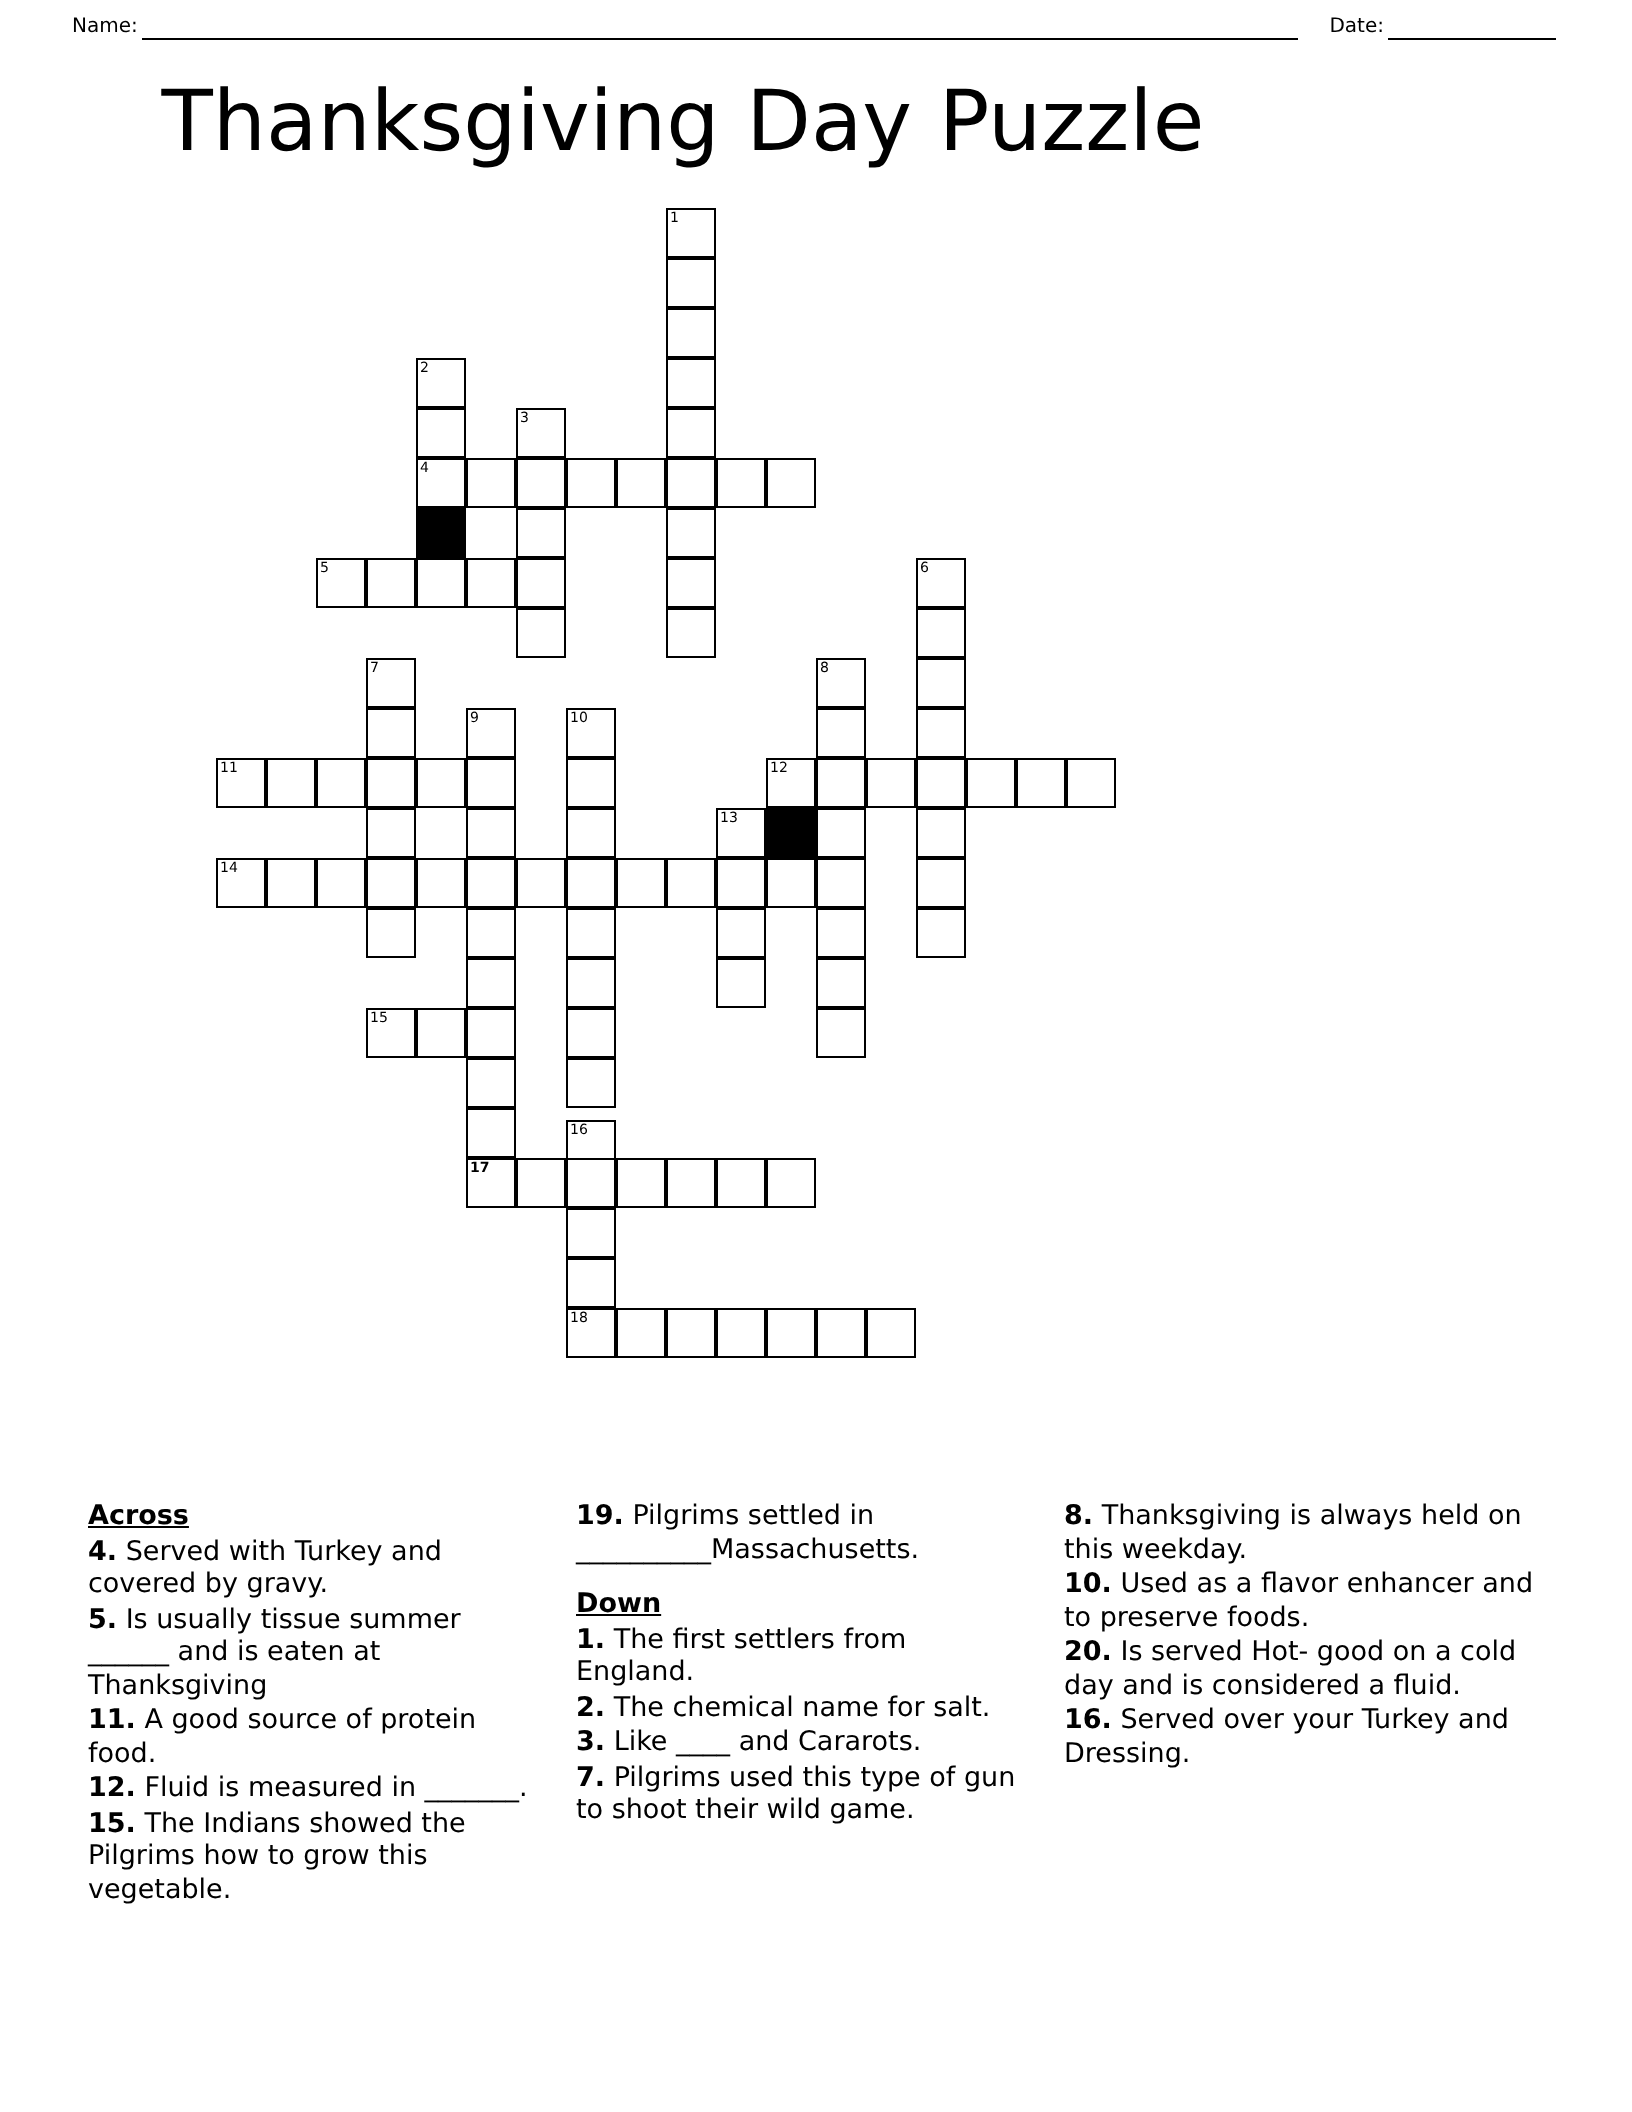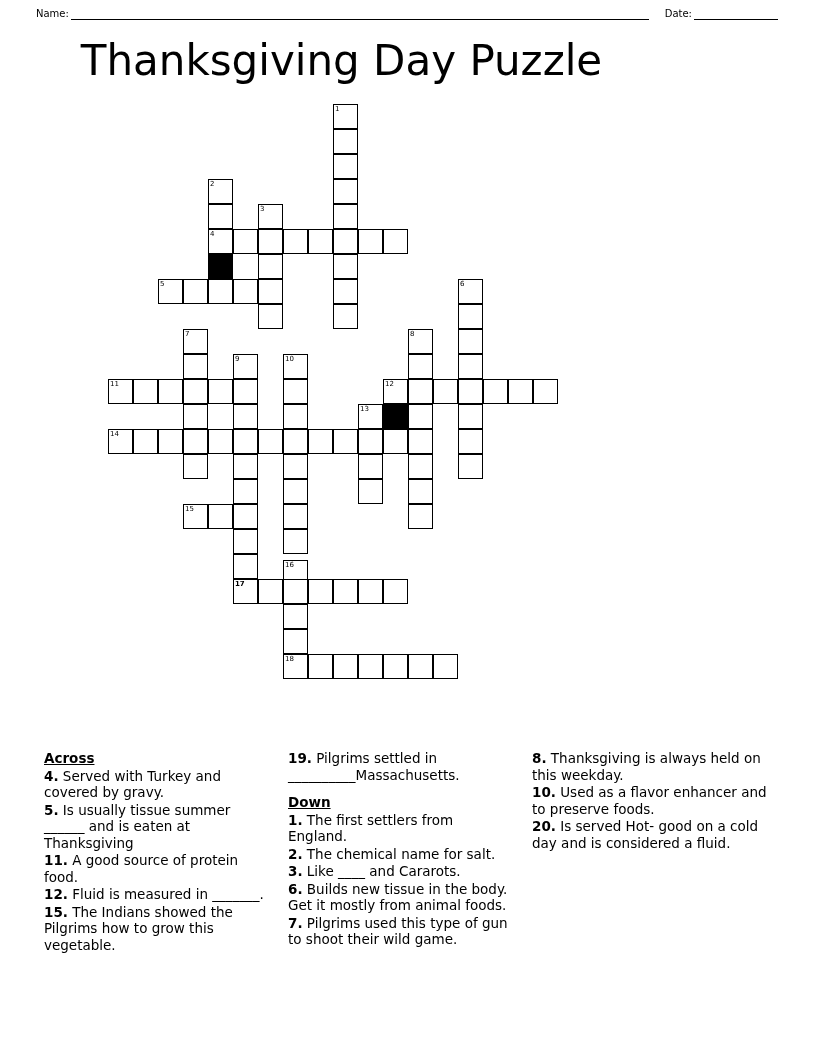--- a/index.html
+++ b/index.html
@@ -310,28 +310,28 @@
     <div class="col c2">
       <div id="col2a">
           <p class="clue"><b>19.</b><span> Pilgrims settled in __________Massachusetts.</span></p>
         </div>
       <div class="spacer"></div>
       <div class="section-head">Down</div>
       <div id="col2b">
           <p class="clue"><b>1.</b><span> The first settlers from England.</span></p>
           <p class="clue"><b>2.</b><span> The chemical name for salt.</span></p>
           <p class="clue"><b>3.</b><span> Like ____ and Cararots.</span></p>
-          <p class="clue"><b>6.</b><span> Builds new tissue in the body. Get it mostly from animal foods.</span></p>
           <p class="clue"><b>7.</b><span> Pilgrims used this type of gun to shoot their wild game.</span></p>
         </div>
     </div>
 
     <div class="col c3">
       <div id="col3">
           <p class="clue"><b>8.</b><span> Thanksgiving is always held on this weekday.</span></p>
           <p class="clue"><b>10.</b><span> Used as a flavor enhancer and to preserve foods.</span></p>
           <p class="clue"><b>20.</b><span> Is served Hot- good on a cold day and is considered a fluid.</span></p>
+          <p class="clue"><b>16.</b><span> Served over your Turkey and Dressing.</span></p>
         </div>
     </div>
 
   </div>
 
 </div>
 
 </body></html>

